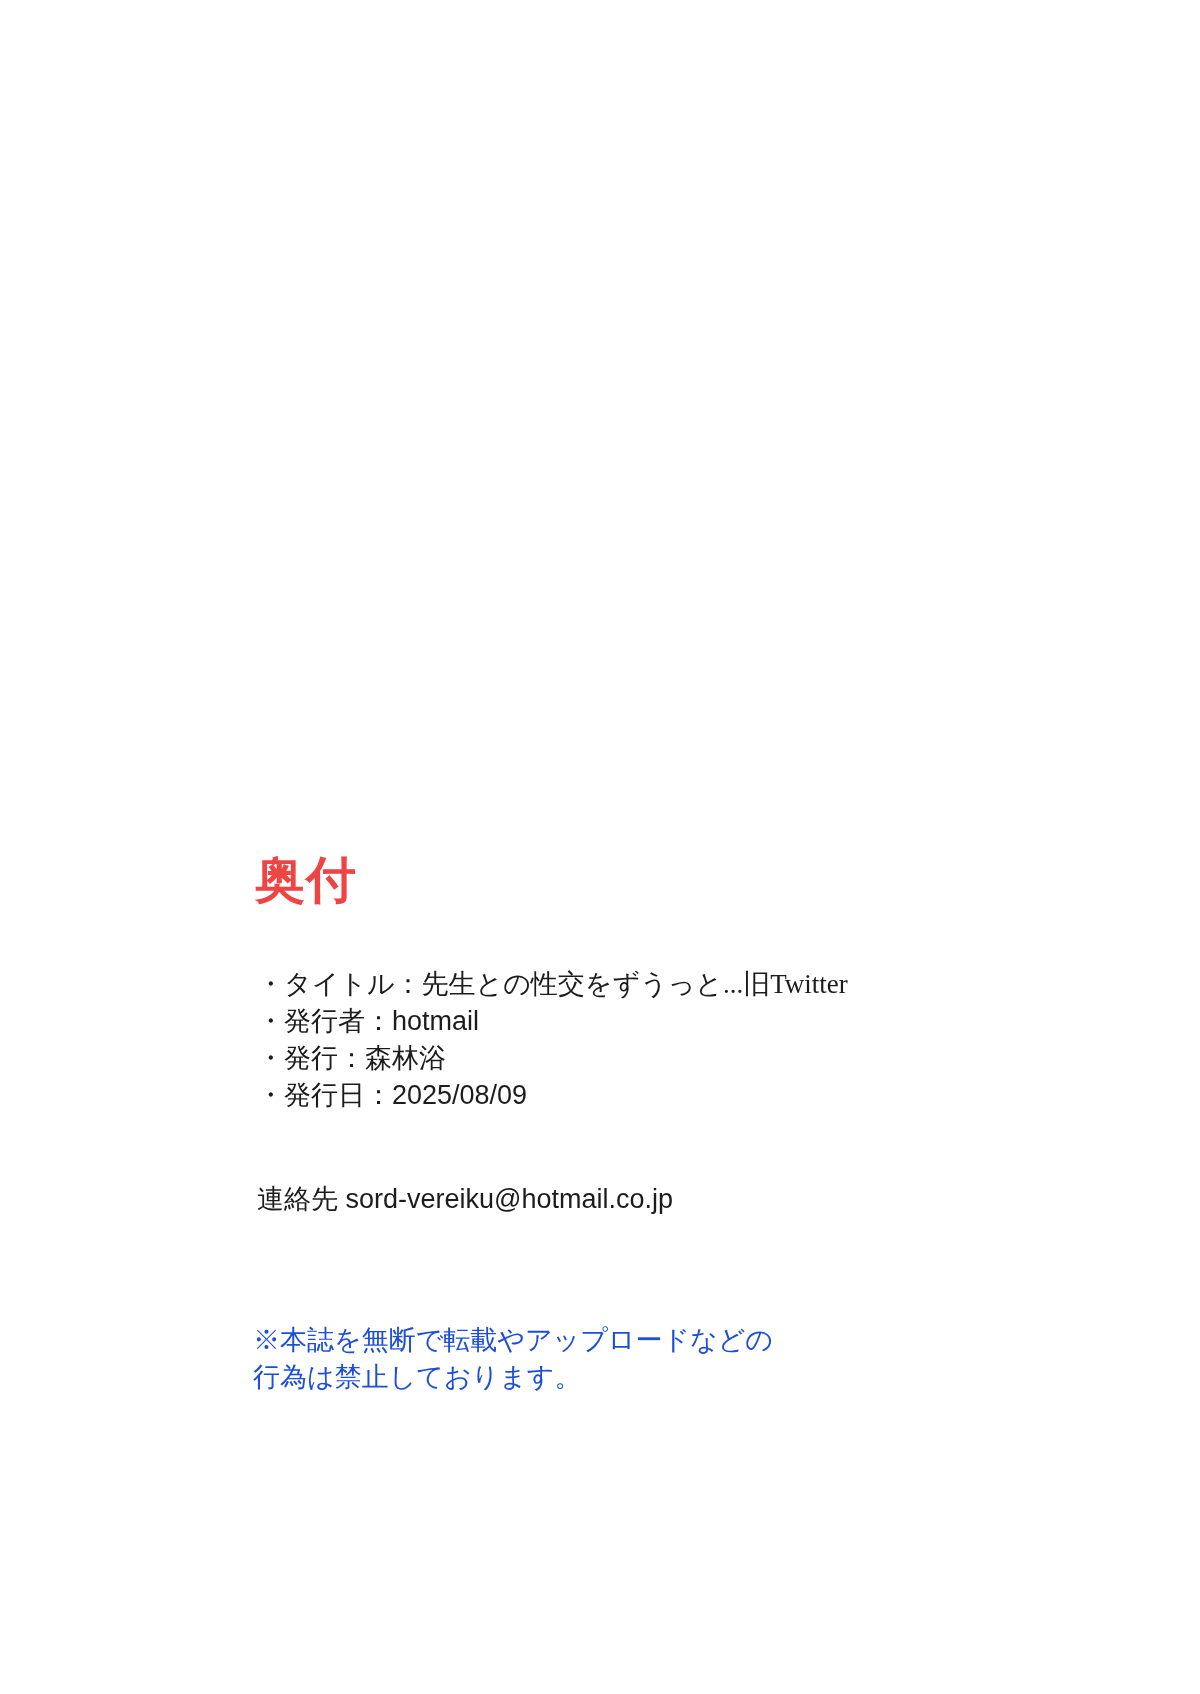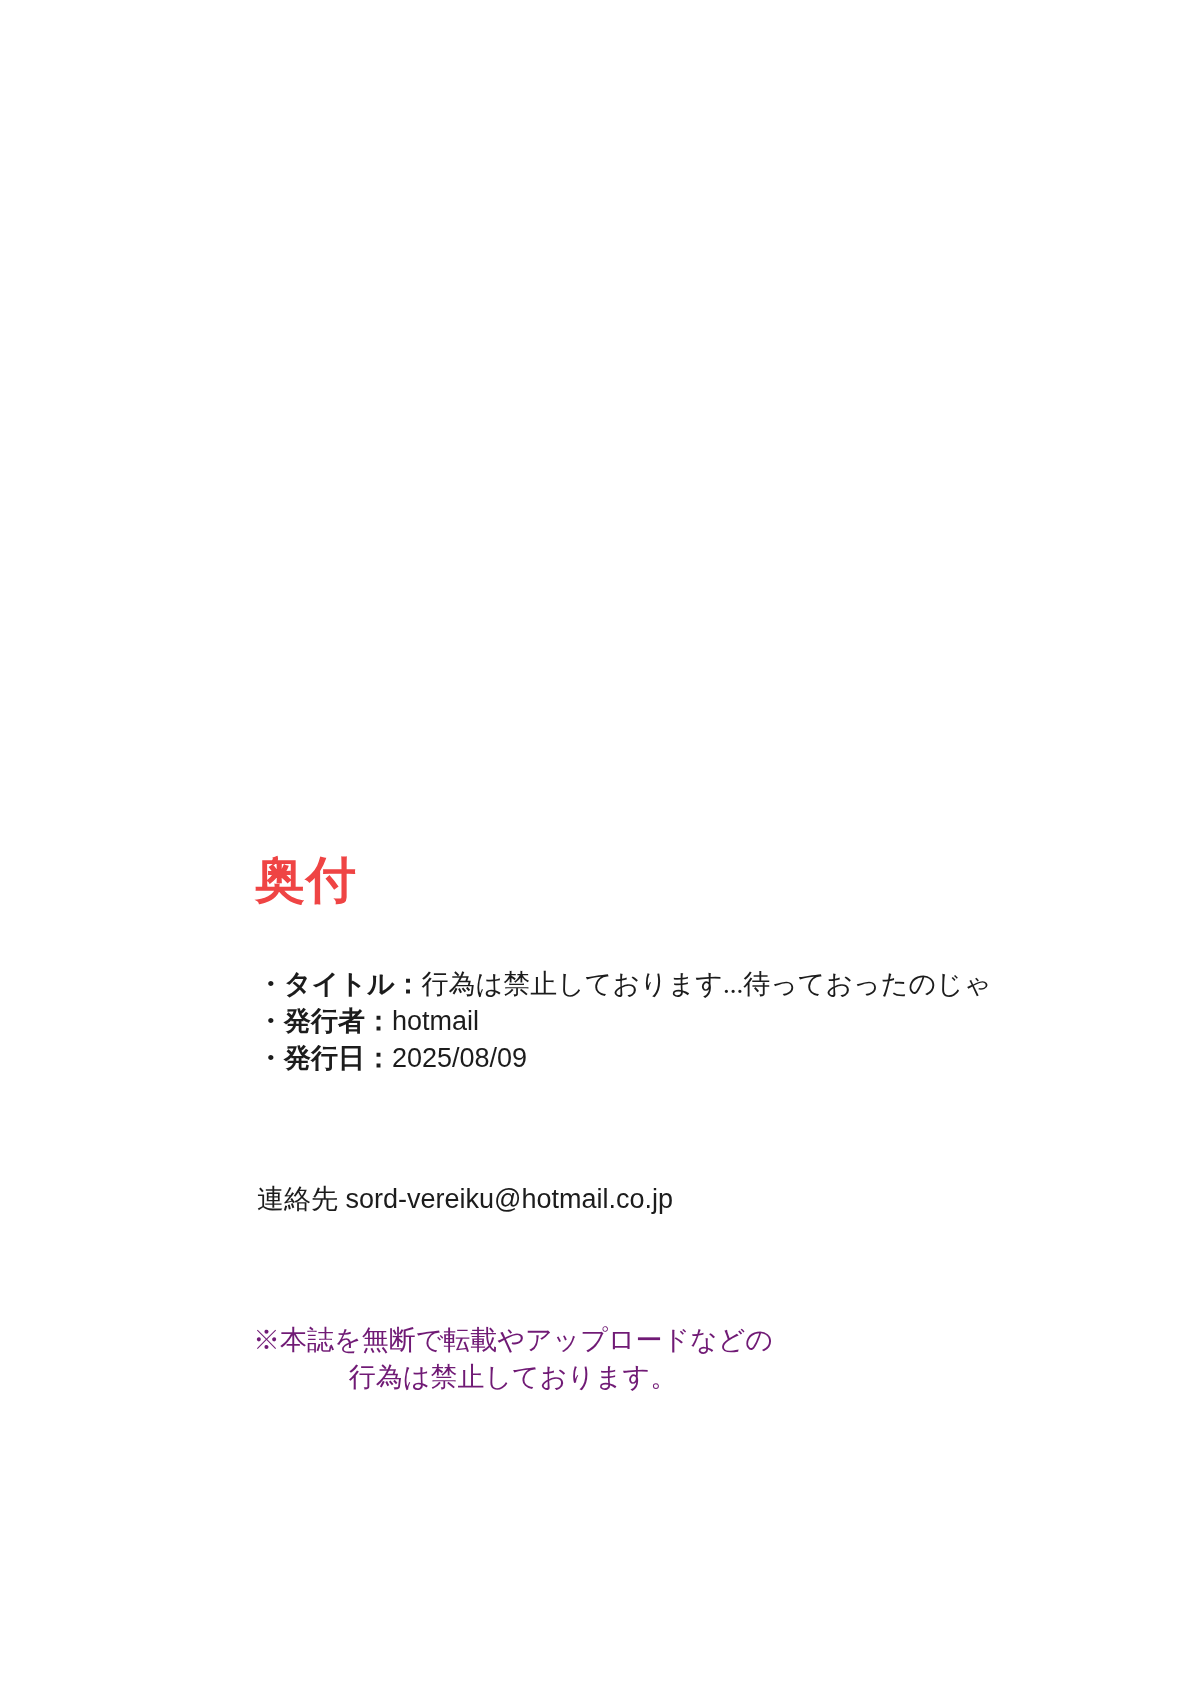--- a/index.html
+++ b/index.html
@@ -31,55 +31,55 @@
   }
   .colophon-list {
     position: absolute;
     left: 257px;
     top: 966px;
     font-size: 27px;
     line-height: 37px;
     white-space: nowrap;
   }
   .colophon-list .prefix {
-    font-weight: 700;
+    font-weight: 400;
     margin-top: 23px;
   }
   .contact-block {
     position: absolute;
     left: 257px;
     top: 1181px;
     font-size: 27px;
     line-height: 37px;
     white-space: nowrap;
   }
   .disclaimer-block {
     position: absolute;
     left: 253px;
     top: 1322px;
     font-size: 27px;
     line-height: 37px;
     white-space: nowrap;
-    color: #701a75;
-    text-align: center;
+    color: #1d4ed8;
   }
   .line {
     white-space: nowrap;
   }
 </style>
 </head>
 <body>
 
 <div>
 
   <h1 class="heading">奥付</h1>
 
   <div class="colophon-list">
-    <div class="line"><span class="prefix">・タイトル：</span><span class="serif">行為は禁止しております...待っておったのじゃ</span></div>
+    <div class="line"><span class="prefix">・タイトル：</span><span class="serif">先生との性交をずうっと...旧Twitter</span></div>
     <div class="line"><span class="prefix">・発行者：</span><span>hotmail</span></div>
+    <div class="line"><span class="prefix">・発行：</span><span>森林浴</span></div>
     <div class="line"><span class="prefix">・発行日：</span><span>2025/08/09</span></div>
   </div>
 
   <div class="contact-block">
     <div class="line">連絡先 sord-vereiku@hotmail.co.jp</div>
   </div>
 
   <div class="disclaimer-block serif">
     <div class="line">※本誌を無断で転載やアップロードなどの</div>
     <div class="line">行為は禁止しております。</div>

